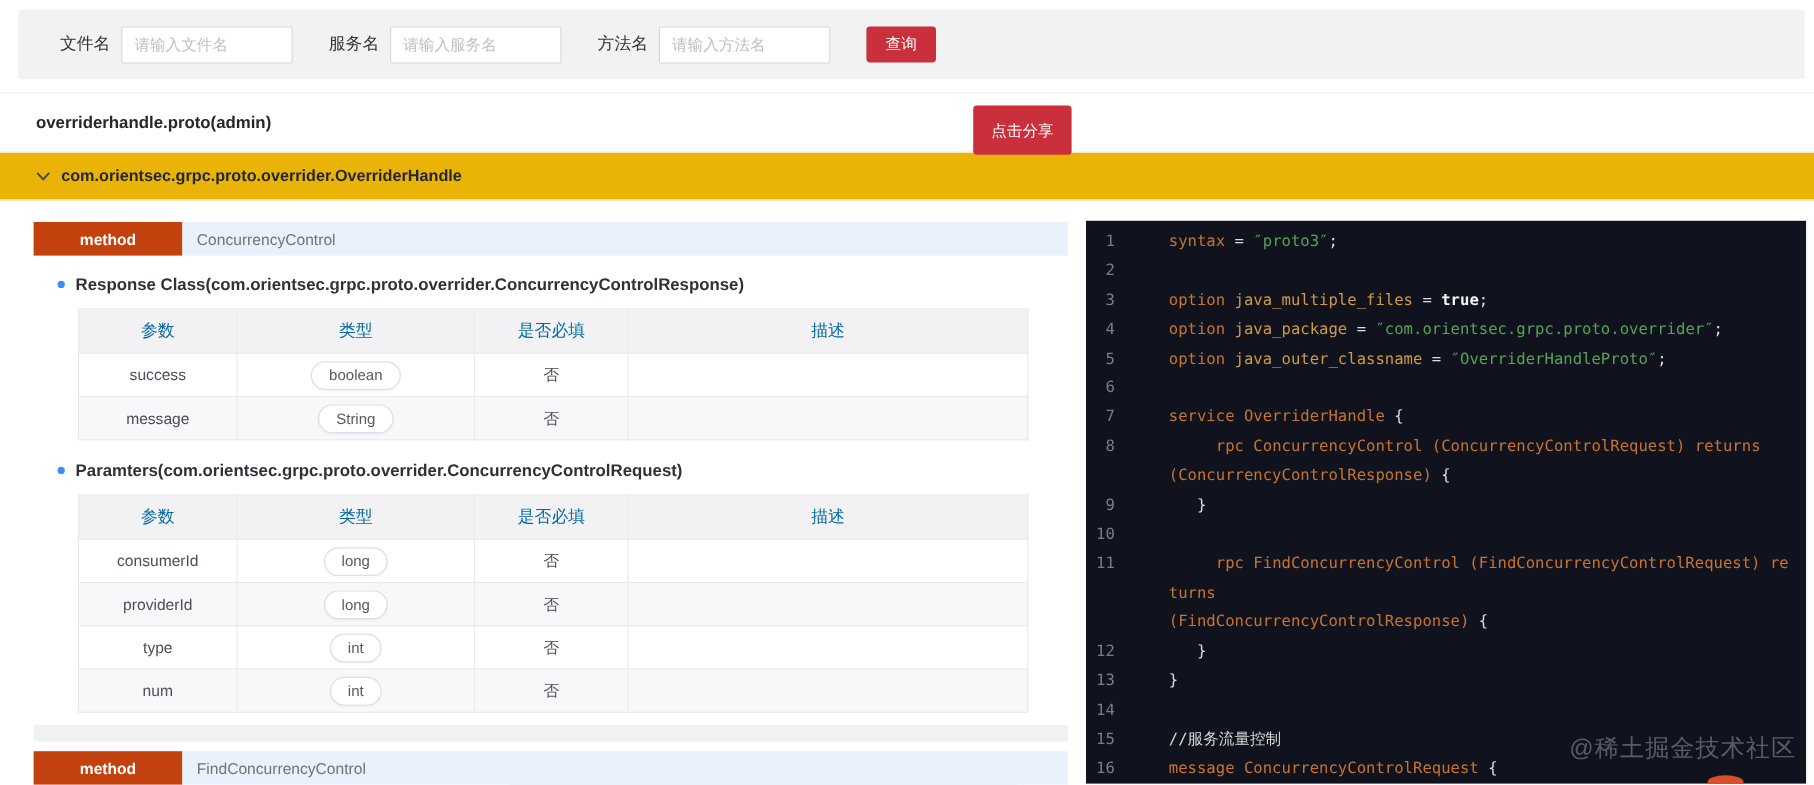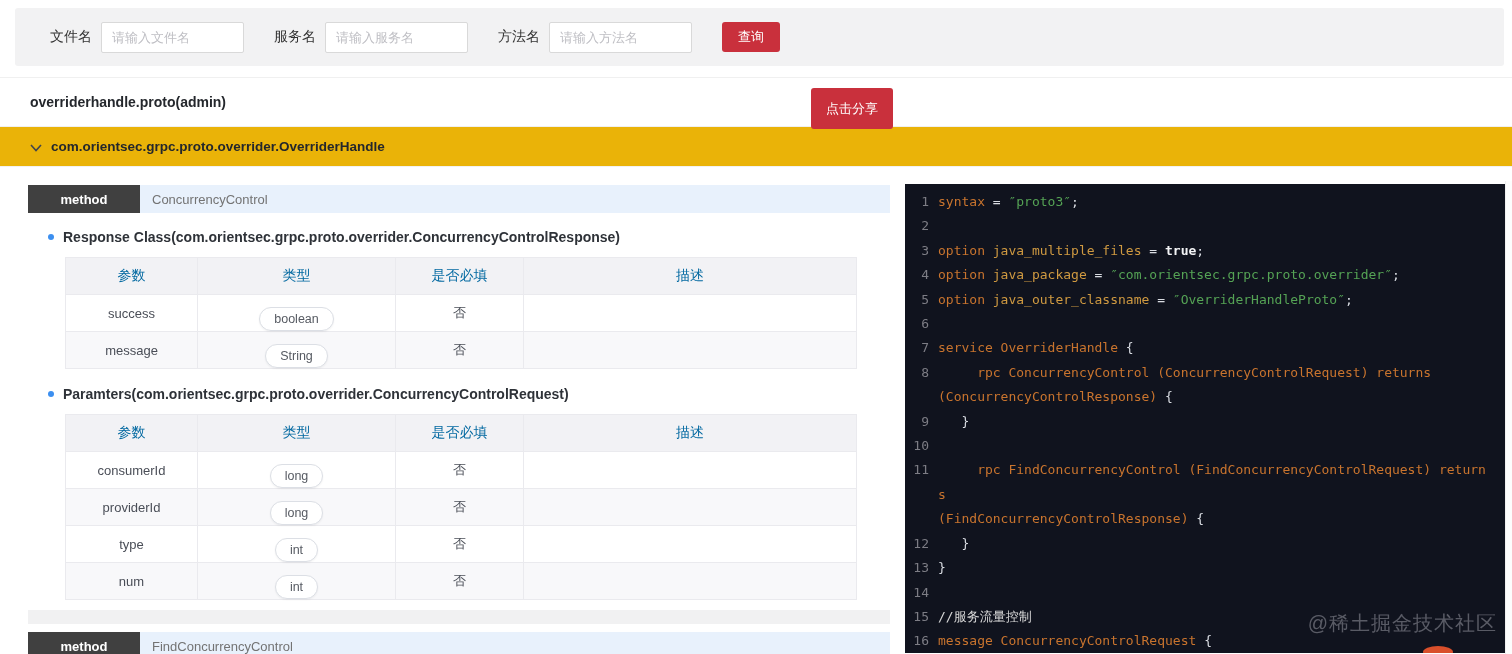--- a/index.html
+++ b/index.html
@@ -30,53 +30,53 @@
   .package-row { height:40px; background:#eab308; border-bottom:1px solid #f2f2f2;
     display:flex; align-items:center; padding-left:30px; cursor:pointer; }
   .chev { margin-right:9px; display:inline-block; }
   .package-name { font-size:13.5px; font-weight:bold; color:#24272c; }
 
   
   .content { display:flex; margin-top:14px; align-items:stretch; }
   .left-panel { width:890px; padding:4px 0 0 28px; }
 
   .method-bar { display:flex; height:28px; width:862px; cursor:pointer; }
-  .method-badge { width:112px; background:#404040; color:#fff; font-size:13px; font-weight:bold;
+  .method-badge { width:124px; background:#c2410c; color:#fff; font-size:13px; font-weight:bold;
     display:flex; align-items:center; justify-content:center; }
   .method-name { flex:1; background:#e8f1fc; font-size:13px; color:#737373;
     display:flex; align-items:center; padding-left:12px; }
 
   .section-heading { display:flex; align-items:center; margin:14px 0 0 20px; height:20px; }
   .bullet { width:6px; height:6px; border-radius:50%; background:#3c8ff0; margin-right:9px; }
   .section-heading span.h-text { font-size:14px; font-weight:bold; color:#2e3238; }
 
   .param-table { border-collapse:collapse; table-layout:fixed; width:792px;
     margin:10px 0 0 37px; background:#fff; }
   .param-table th, .param-table td { border:1px solid #eaeaee; text-align:center;
     font-weight:normal; }
   .param-table th { height:37px; background:#f2f2f5; font-size:14px; color:#0369a1; }
   .param-table td { height:36px; font-size:13px; color:#4a4e57; }
   .param-table tbody tr:nth-child(even) { background:#f8f8fa; }
   .param-table th:nth-child(1), .param-table td:nth-child(1) { width:132px; }
   .param-table th:nth-child(2), .param-table td:nth-child(2) { width:198px; }
   .param-table th:nth-child(3), .param-table td:nth-child(3) { width:128px; }
   .pill { display:inline-block; padding:4px 14px; border:1px solid #dcdfe5; border-radius:14px;
-    background:#fff; color:#565a62; font-size:12.5px; box-shadow:0 1px 2px rgba(0,0,0,0.05);margin-top:12px; }
+    background:#fff; color:#565a62; font-size:12.5px; box-shadow:0 1px 2px rgba(0,0,0,0.05); }
   .req { color:#3c8ff0; }
 
   .bottom-strip { width:862px; height:14px; background:#f1f1f2; margin-top:10px; }
   .method-bar.second { margin-top:8px; }
 
   
   .code-panel { width:600px; margin-left:15px; margin-top:3px; height:469px;
     background:#10131e; position:relative; overflow:hidden; padding-top:6px; }
   .code-line { display:flex; line-height:24.4px; font-family:"DejaVu Sans Mono", monospace;
     font-size:13px; }
   .gutter { width:24px; flex:0 0 24px; text-align:right; color:#7d7d85; margin-right:9px; }
-  .code-text { white-space:pre-wrap; word-break:break-all; flex:1; padding-right:14px; }
+  .code-text { white-space:pre-wrap; word-break:break-all; flex:1; padding-right:14px;margin-left:36px; }
   .code-text .kw  { color:#c9742e; }
   .code-text .id  { color:#d09a41;text-align:center; }
   .code-text .typ { color:#c9742e; }
   .code-text .str { color:#55a355; }
   .code-text .pl  { color:#dadde3; }
   .code-text .bld { color:#f2f3f5; font-weight:bold; }
   .code-text .cmt { color:#d8d8d8; }
   .watermark { position:absolute; right:8px; bottom:16px; font-size:20px;
     color:rgba(190,190,200,0.42); letter-spacing:1px; }
   .orange-sliver { position:absolute; bottom:-5px; left:518px; width:30px; height:12px;

